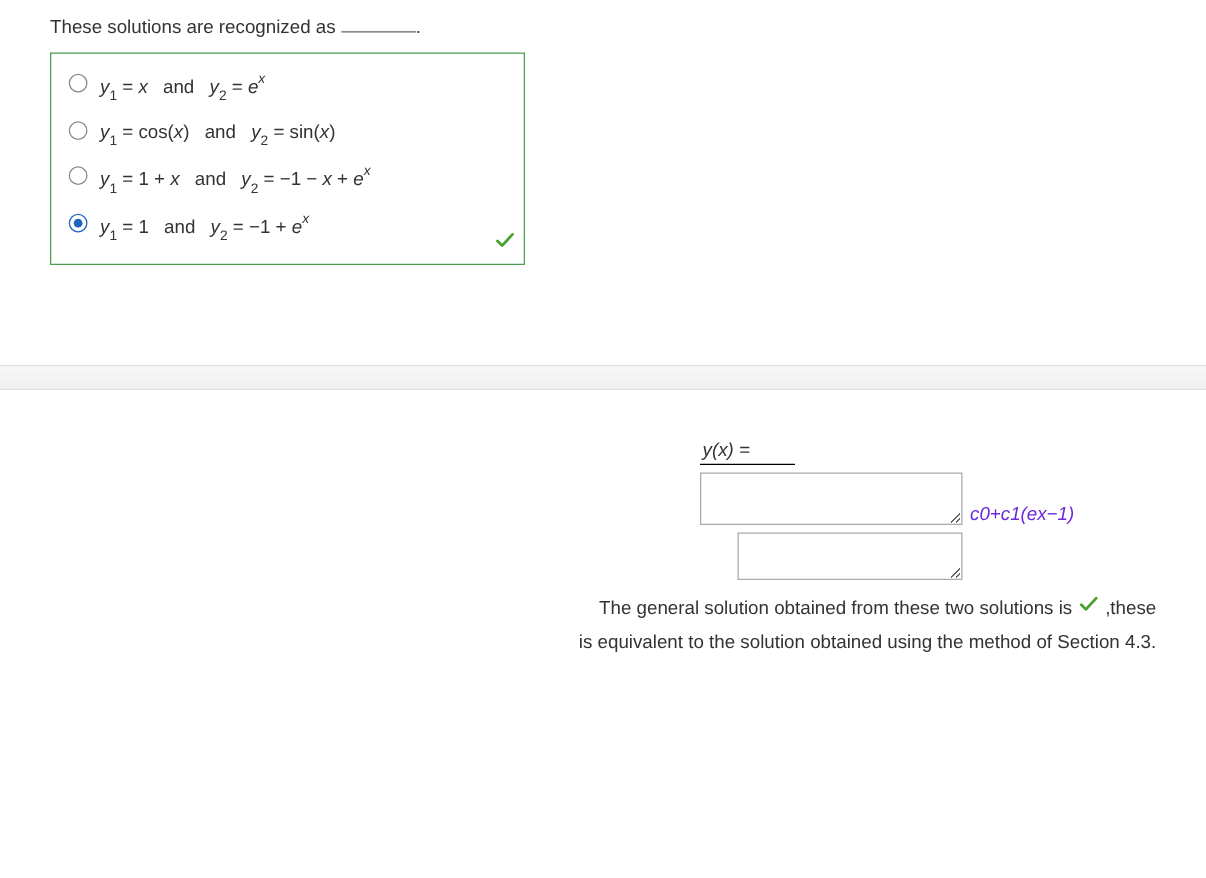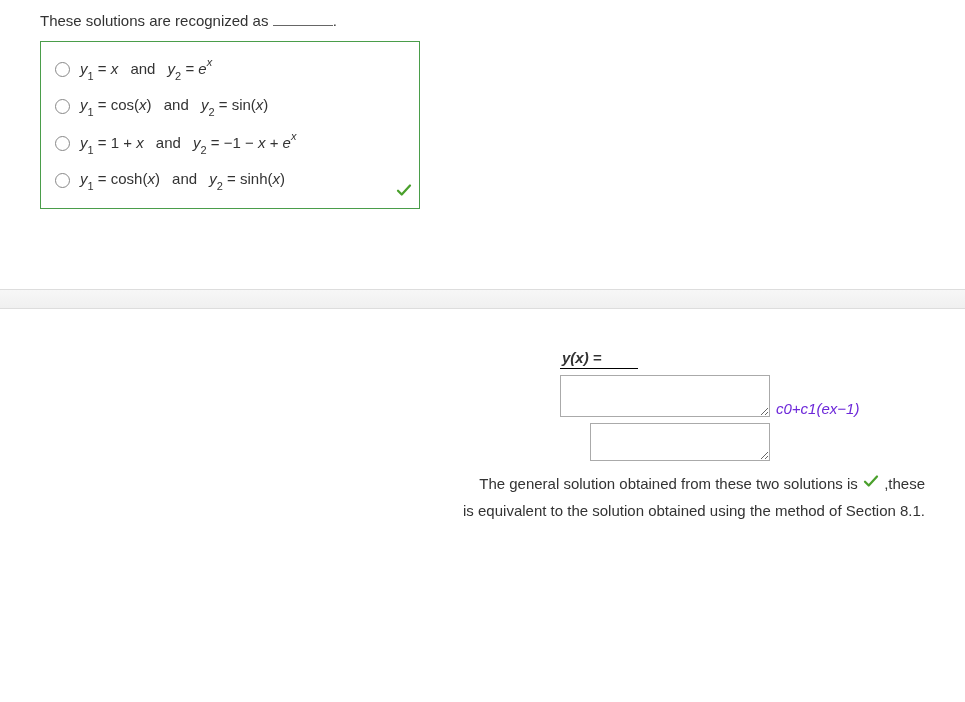--- a/index.html
+++ b/index.html
@@ -17,21 +17,21 @@
   .blank { border-bottom: 1px solid #666; display: inline-block; width: 60px; height: 14px; vertical-align: baseline; }
   .option-box {
     border: 1px solid #4a9d4a;
     padding: 8px 14px 10px 10px;
     position: relative;
     display: inline-block;
     min-width: 380px;
   }
   .option-row {
     display: flex;
-    align-items: center;
+    align-items: flex-start;
     padding: 8px 4px;
     gap: 10px;
   }
   .radio {
     width: 15px; height: 15px;
     border: 1.6px solid #888;
     border-radius: 50%;
     flex: 0 0 auto;
     display: flex; align-items: center; justify-content: center;
     background: #fff;
@@ -69,21 +69,20 @@
   .answer-block {
     position: relative;
     margin-left: 520px;
     margin-bottom: 10px;
   }
   .yx-label {
     border-bottom: 1.2px solid #000;
     display: inline-block;
     padding: 0 36px 2px 2px;
     font-style: italic;
-    font-weight: bold;
   }
   .ta-row { display:flex; align-items:flex-end; gap:6px; margin-top:6px;}
   textarea.ans {
     width: 210px;
     height: 42px;
     resize: both;
     font-family: inherit;
     font-size: 14px;
     border: 1px solid #aaa;
     padding: 4px;
@@ -125,29 +124,29 @@
 
     <div class="option-row">
       <span class="radio"></span>
       <span class="math">
         <span class="mi">y</span><span class="sub">1</span> = 1 + <span class="mi">x</span>
         <span class="and">and</span>
         <span class="mi">y</span><span class="sub">2</span> = −1 − <span class="mi">x</span> + <span class="mi">e</span><span class="sup">x</span>
       </span>
     </div>
 
-
     <div class="option-row">
-      <span class="radio"></span>
+      <span class="radio selected"></span>
       <span class="math">
-        <span class="mi">y</span><span class="sub">1</span> = cosh(<span class="mi">x</span>)
+        <span class="mi">y</span><span class="sub">1</span> = 1
         <span class="and">and</span>
-        <span class="mi">y</span><span class="sub">2</span> = sinh(<span class="mi">x</span>)
+        <span class="mi">y</span><span class="sub">2</span> = −1 + <span class="mi">e</span><span class="sup">x</span>
       </span>
     </div>
+
 
     <span class="checkmark-corner">
       <svg class="chk" viewBox="0 0 24 24">
           <path fill="none" stroke="#4aa02c" stroke-width="3" stroke-linecap="round" stroke-linejoin="round" d="M4 13 L9 18 L20 6"></path>
         </svg>
     </span>
   </div>
 </div>
 
 <div class="sep-band"></div>
@@ -171,15 +170,15 @@
   <div class="final-line">
     <span>The general solution obtained from these two solutions is </span>
     <span class="inline-check">
       <svg class="chk" viewBox="0 0 24 24">
           <path fill="none" stroke="#4aa02c" stroke-width="3" stroke-linecap="round" stroke-linejoin="round" d="M4 13 L9 18 L20 6"></path>
         </svg>
     </span>
     <span> ,</span>
     <span class="which">these</span>
     <br>
-    <span>is equivalent to the solution obtained using the method of Section 8.1.</span>
+    <span>is equivalent to the solution obtained using the method of Section 4.3.</span>
   </div>
 </div>
 
 </body></html>

